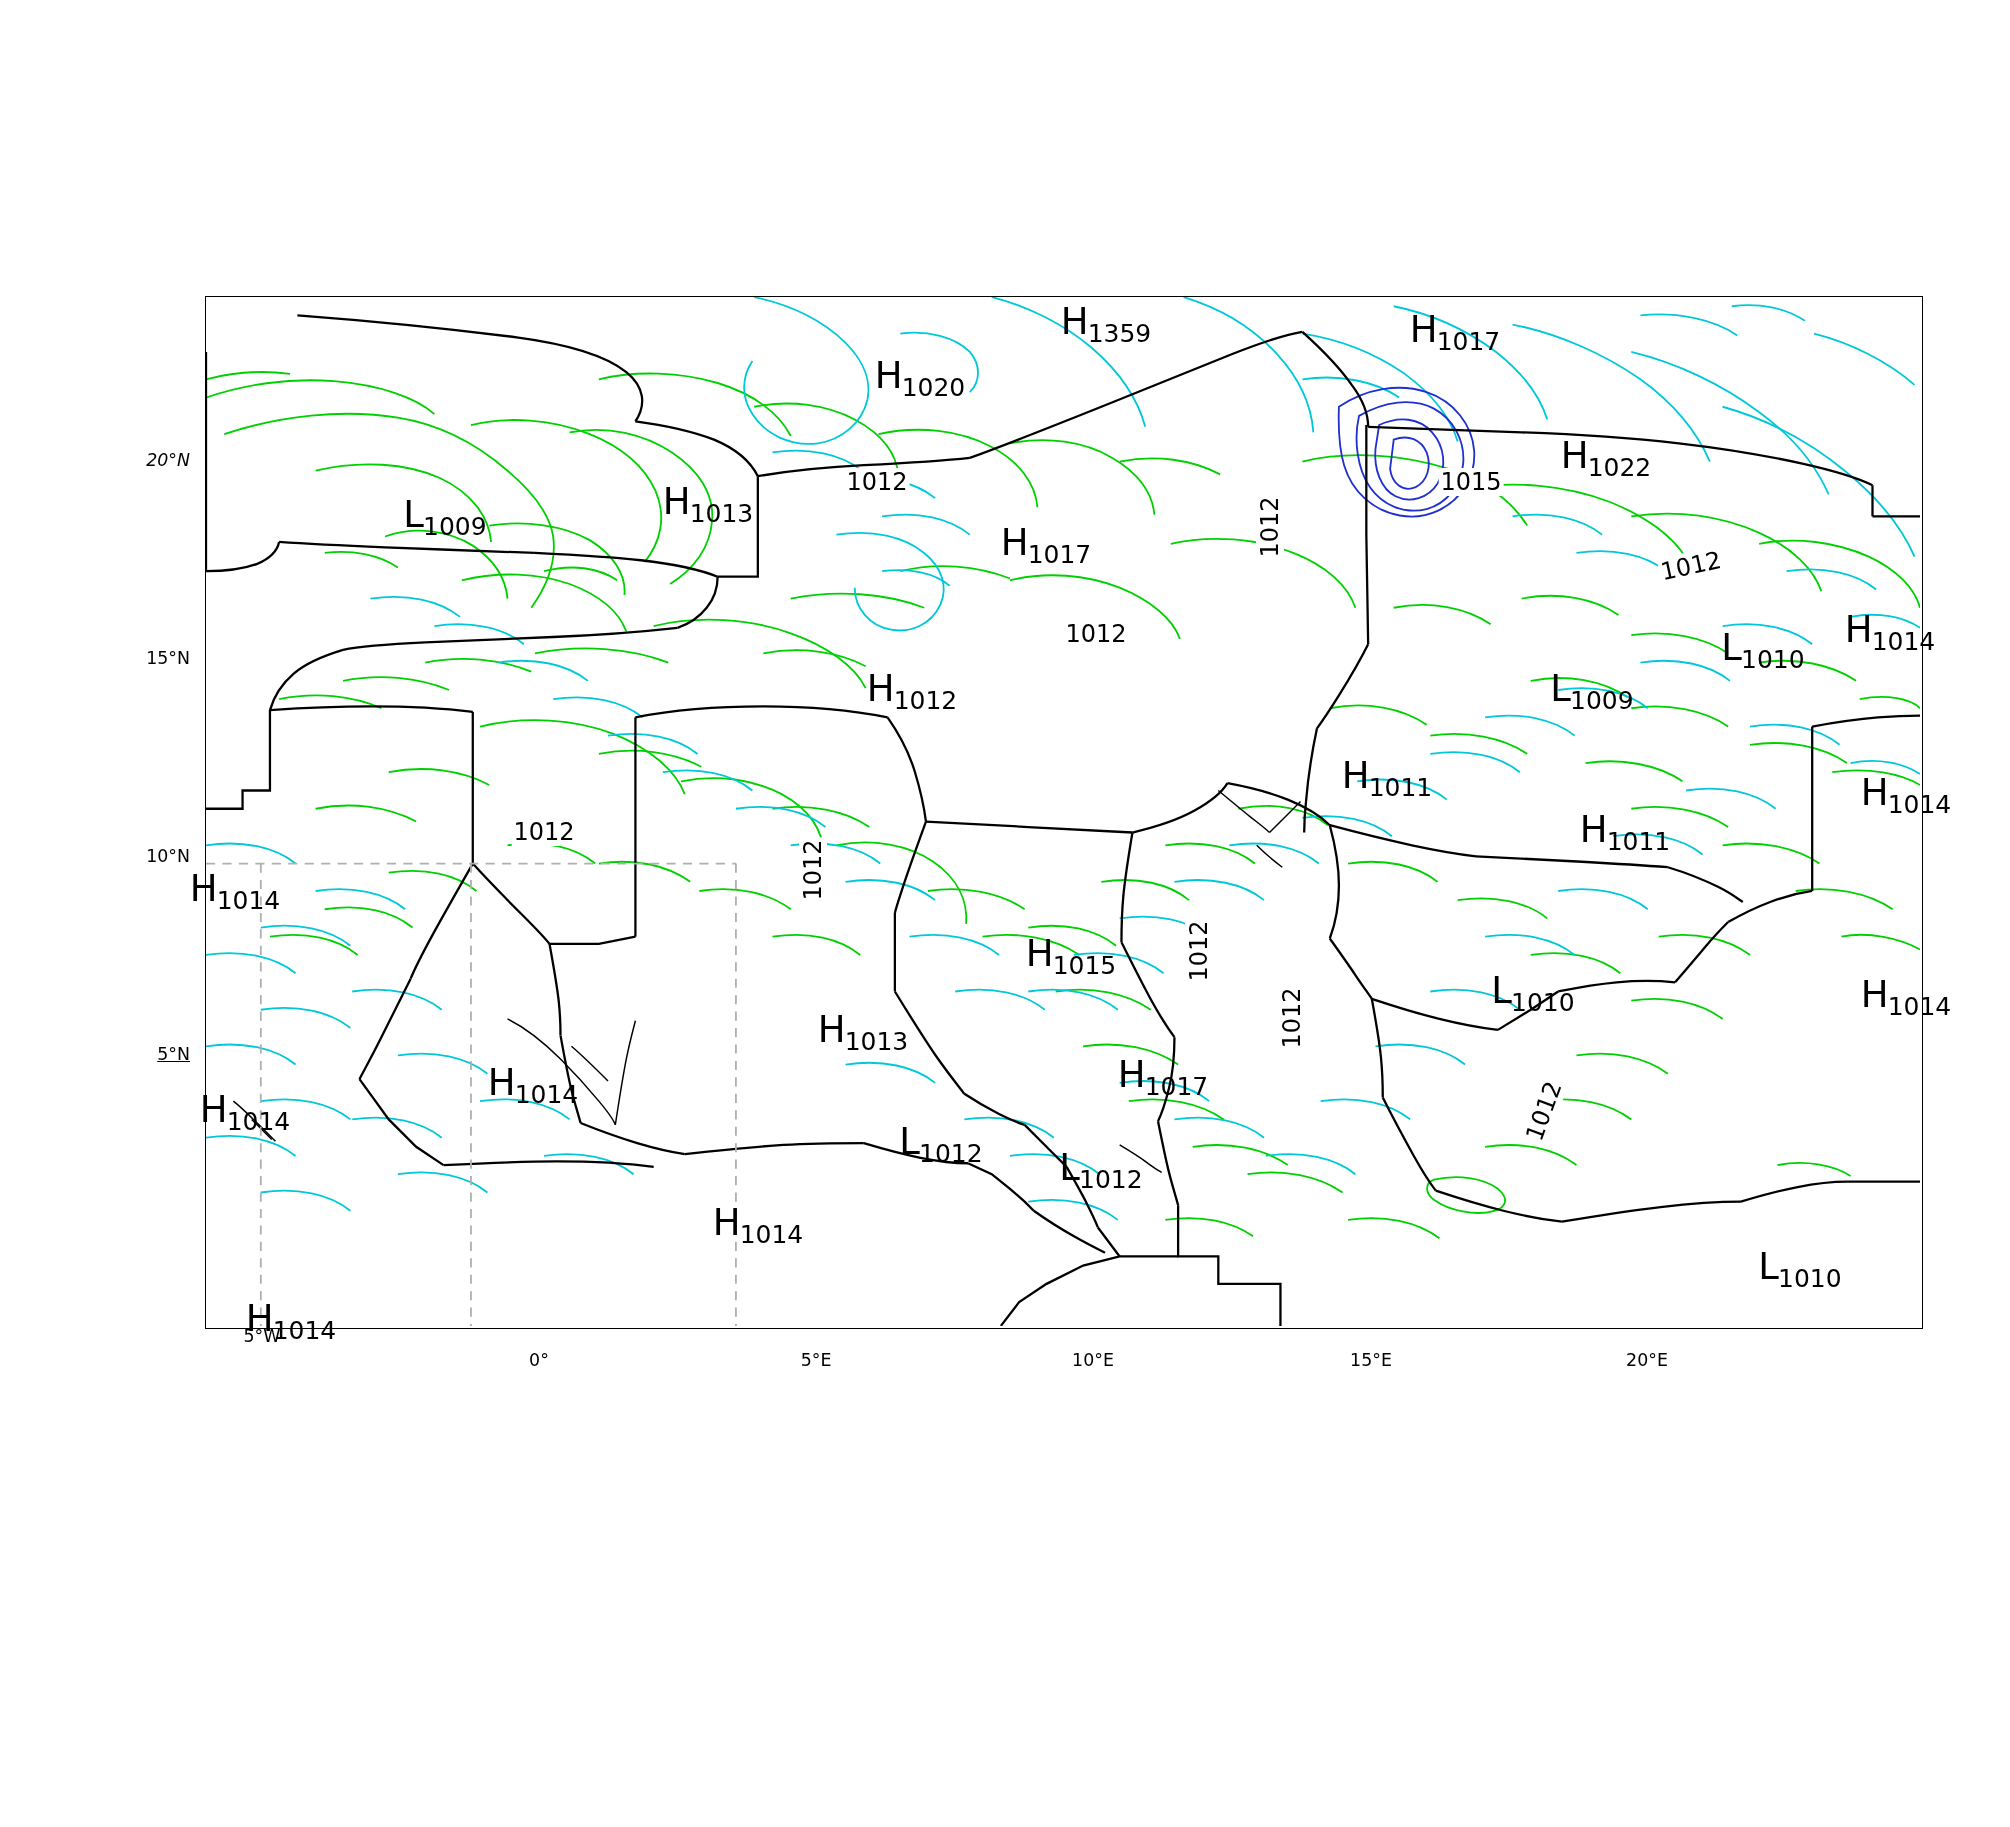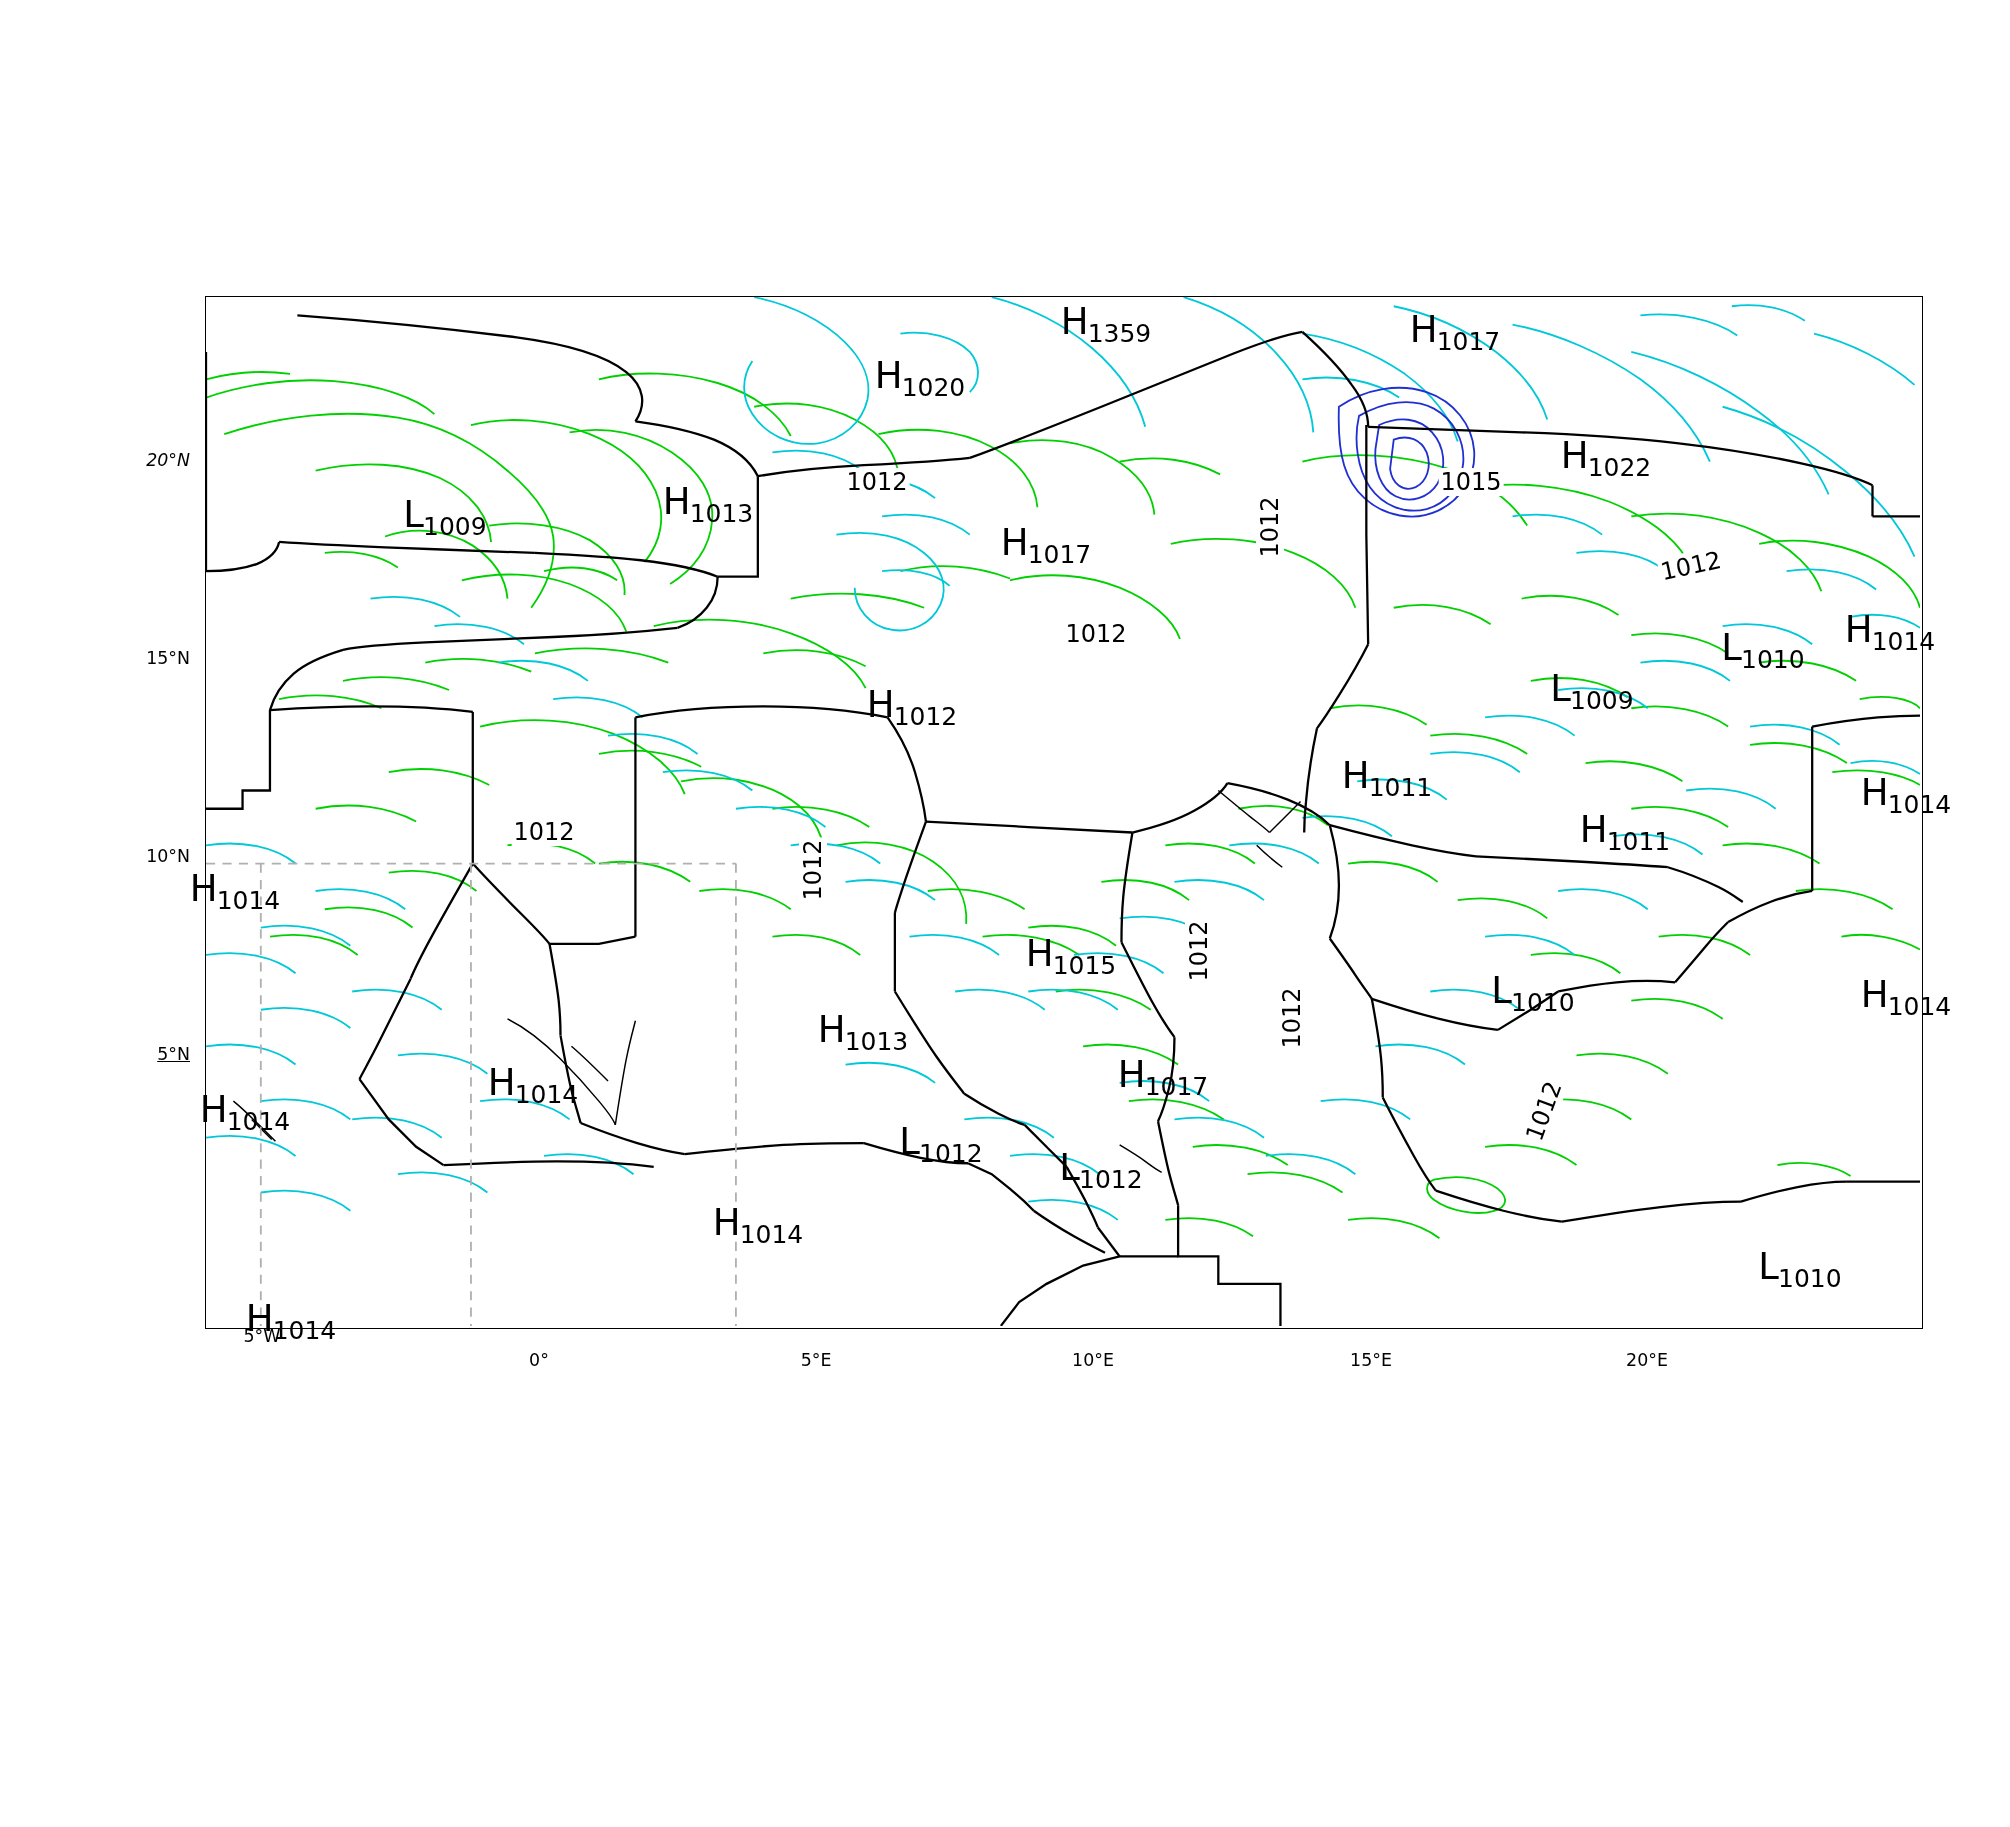--- a/index.html
+++ b/index.html
@@ -410,21 +410,21 @@
   <div class="hl" style="left:1106px; top:321px;"><span class="sym">H</span><span class="val">1359</span></div>
   <div class="hl" style="left:1455px; top:329px;"><span class="sym">H</span><span class="val">1017</span></div>
   <div class="hl" style="left:920px; top:375px;"><span class="sym">H</span><span class="val">1020</span></div>
   <div class="hl" style="left:1606px; top:455px;"><span class="sym">H</span><span class="val">1022</span></div>
   <div class="hl" style="left:445px; top:514px;"><span class="sym">L</span><span class="val">1009</span></div>
   <div class="hl" style="left:708px; top:501px;"><span class="sym">H</span><span class="val">1013</span></div>
   <div class="hl" style="left:1046px; top:542px;"><span class="sym">H</span><span class="val">1017</span></div>
   <div class="hl" style="left:1763px; top:647px;"><span class="sym">L</span><span class="val">1010</span></div>
   <div class="hl" style="left:1890px; top:629px;"><span class="sym">H</span><span class="val">1014</span></div>
   <div class="hl" style="left:1592px; top:688px;"><span class="sym">L</span><span class="val">1009</span></div>
-  <div class="hl" style="left:912px; top:704px;"><span class="sym">H</span><span class="val">1012</span></div>
+  <div class="hl" style="left:912px; top:688px;"><span class="sym">H</span><span class="val">1012</span></div>
   <div class="hl" style="left:1387px; top:775px;"><span class="sym">H</span><span class="val">1011</span></div>
   <div class="hl" style="left:1625px; top:829px;"><span class="sym">H</span><span class="val">1011</span></div>
   <div class="hl" style="left:1906px; top:792px;"><span class="sym">H</span><span class="val">1014</span></div>
   <div class="hl" style="left:235px; top:888px;"><span class="sym">H</span><span class="val">1014</span></div>
   <div class="hl" style="left:1071px; top:953px;"><span class="sym">H</span><span class="val">1015</span></div>
   <div class="hl" style="left:1533px; top:990px;"><span class="sym">L</span><span class="val">1010</span></div>
   <div class="hl" style="left:1906px; top:994px;"><span class="sym">H</span><span class="val">1014</span></div>
   <div class="hl" style="left:863px; top:1029px;"><span class="sym">H</span><span class="val">1013</span></div>
   <div class="hl" style="left:1163px; top:1074px;"><span class="sym">H</span><span class="val">1017</span></div>
   <div class="hl" style="left:533px; top:1082px;"><span class="sym">H</span><span class="val">1014</span></div>

